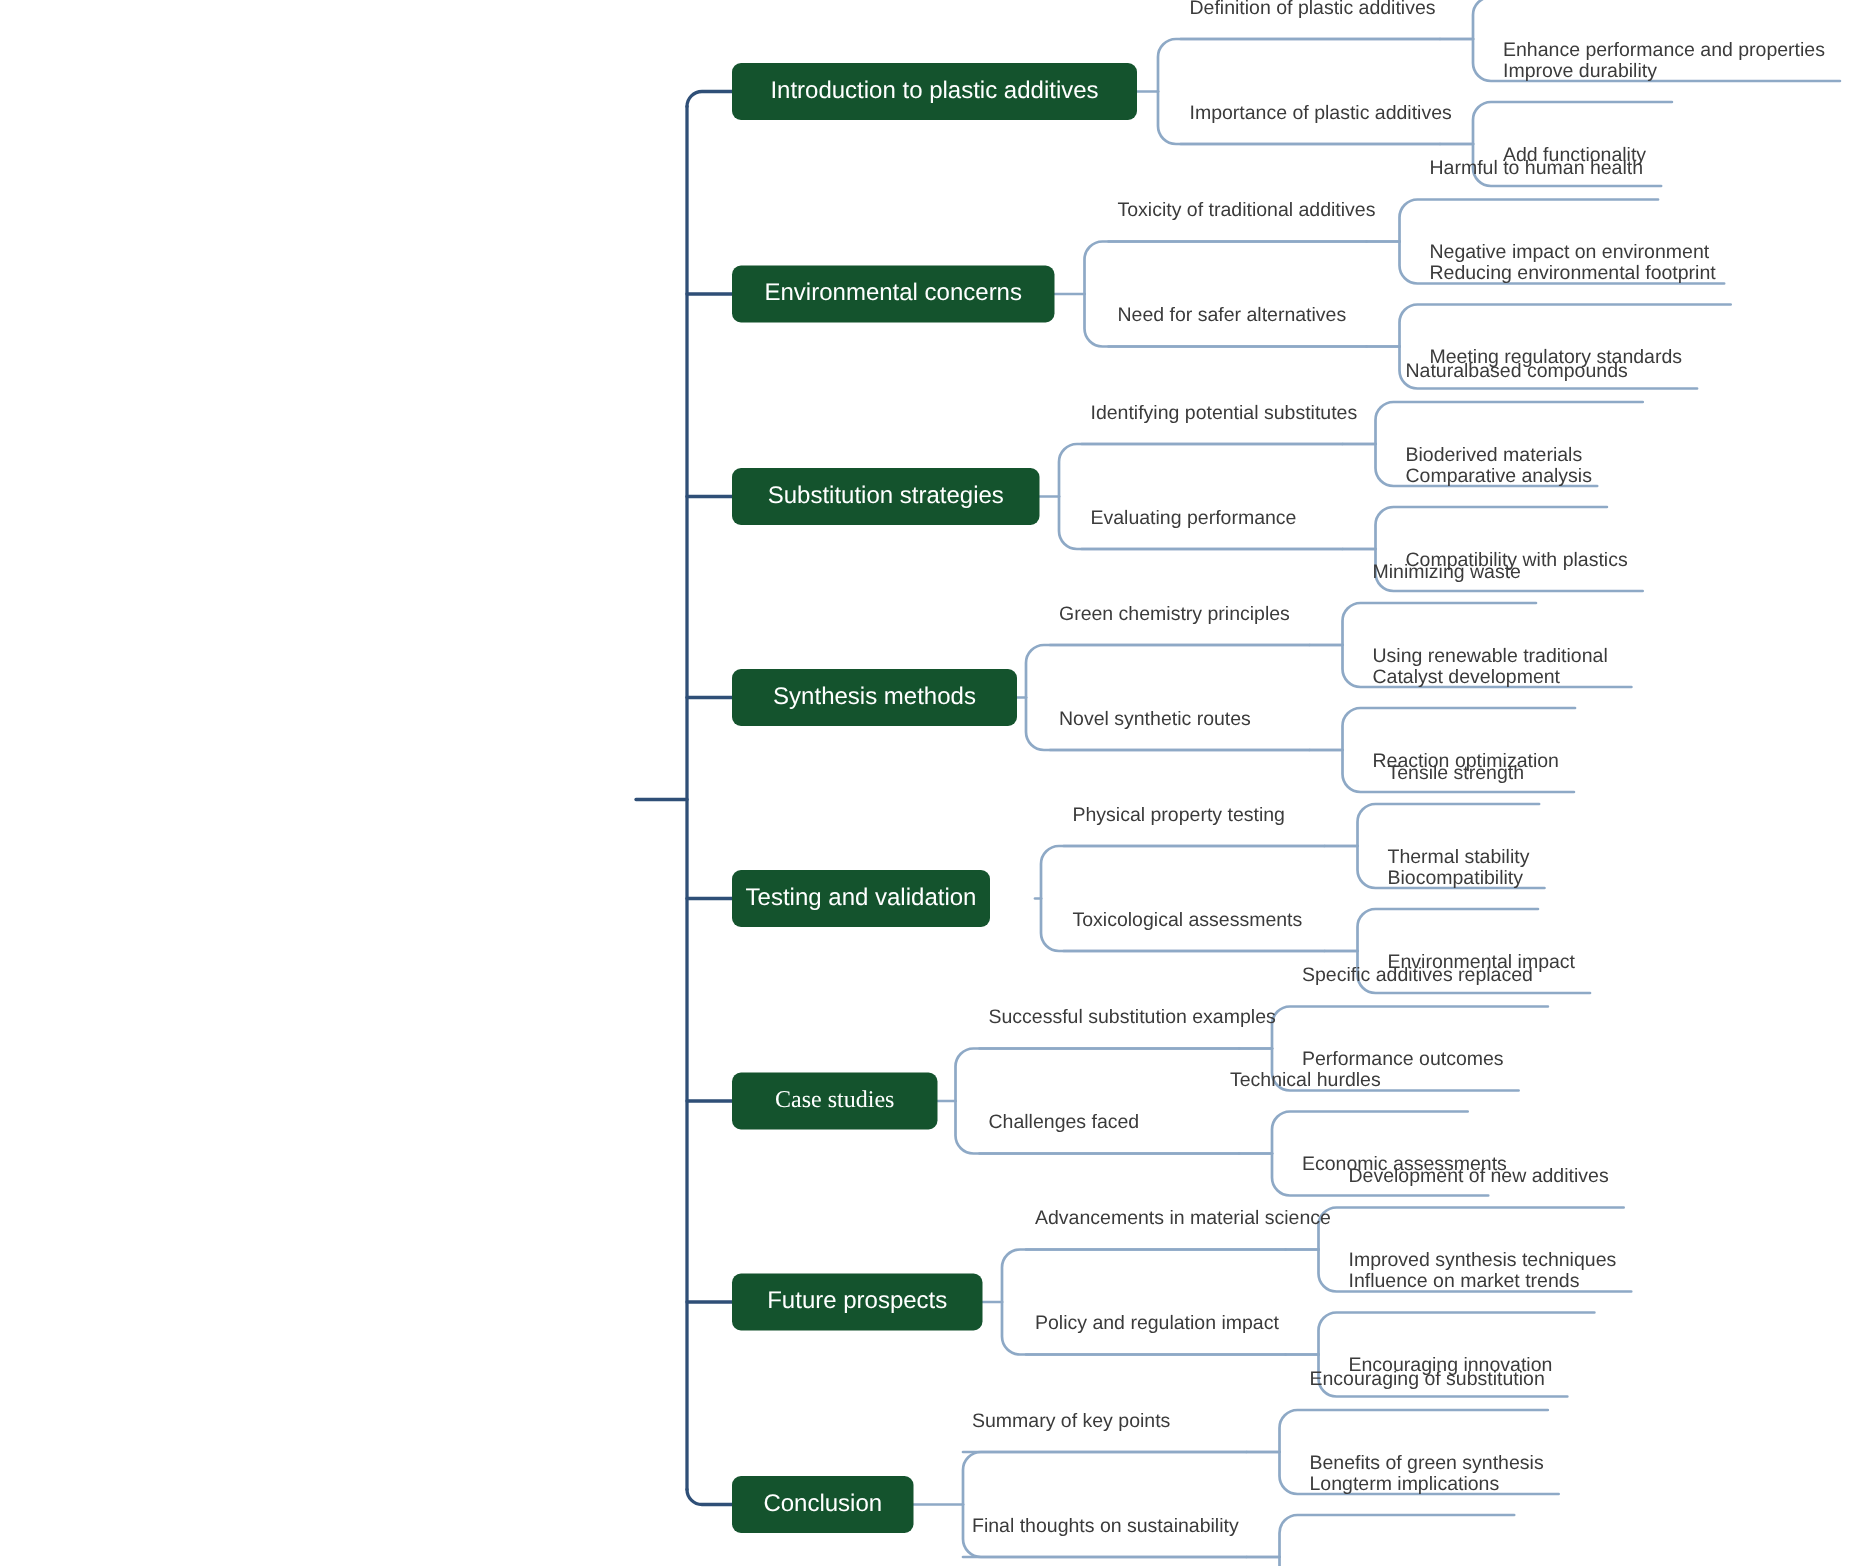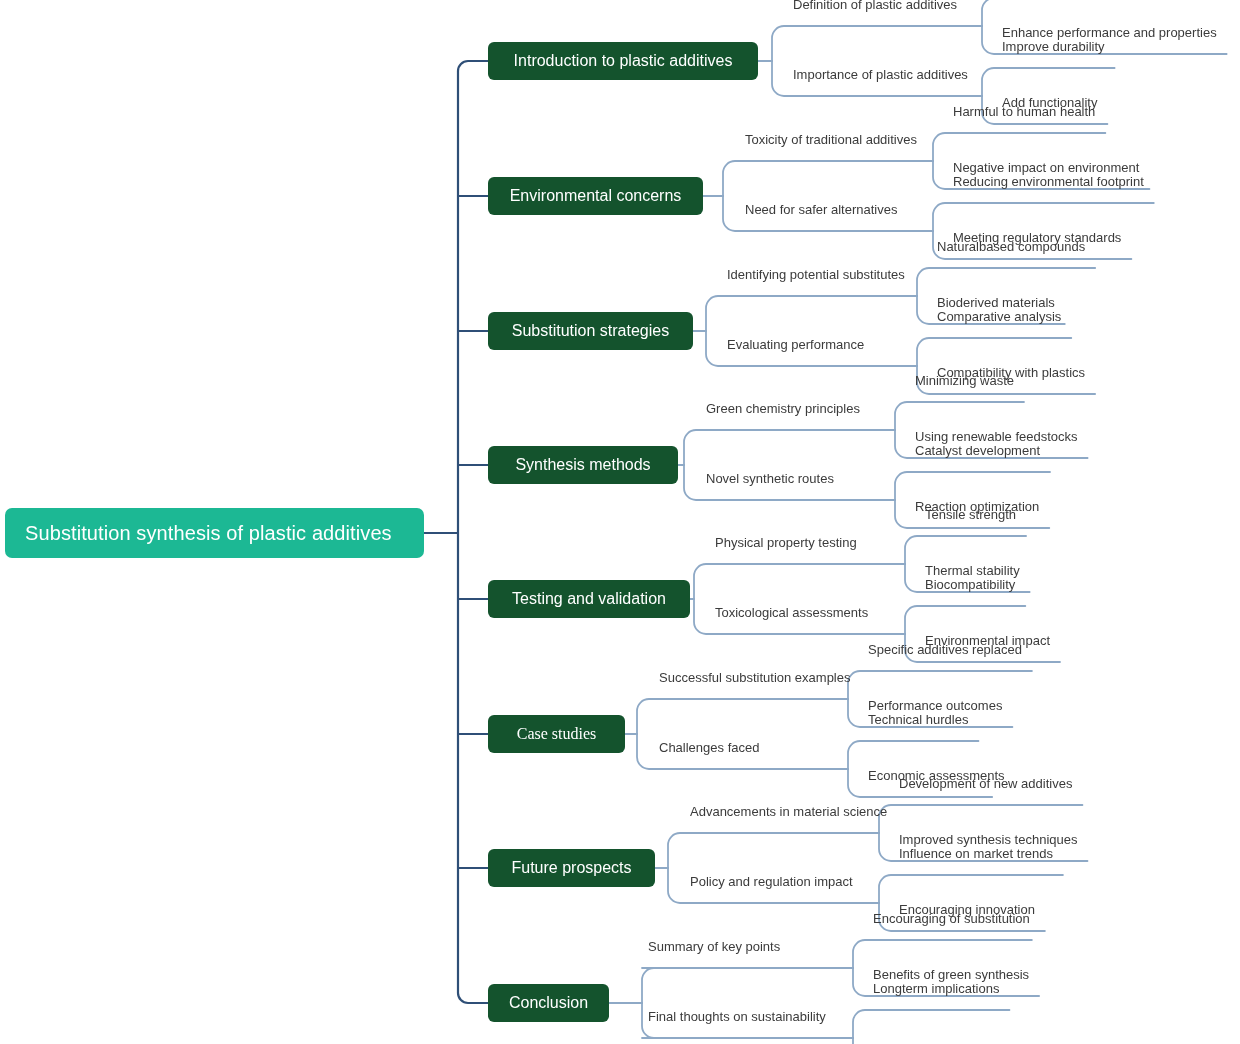--- a/index.html
+++ b/index.html
@@ -180,23 +180,20 @@
       <path d="M 831 968 H 853" fill="none" stroke="#8ea9c6" stroke-width="1.8" stroke-linecap="round"></path>
       <path d="M 853 968 V 952 A 12 12 0 0 1 865 940 H 1031.859375" fill="none" stroke="#8ea9c6" stroke-width="1.8" stroke-linecap="round"></path>
       <path d="M 853 968 V 984 A 12 12 0 0 0 865 996 H 1039.09375" fill="none" stroke="#8ea9c6" stroke-width="1.8" stroke-linecap="round"></path>
       <path d="M 831 1038 H 853" fill="none" stroke="#8ea9c6" stroke-width="1.8" stroke-linecap="round"></path>
       <path d="M 853 1038 V 1022 A 12 12 0 0 1 865 1010 H 1009.453125" fill="none" stroke="#8ea9c6" stroke-width="1.8" stroke-linecap="round"></path>
       <path d="M 853 1038 V 1054 A 12 12 0 0 0 865 1066 H 1058.625" fill="none" stroke="#8ea9c6" stroke-width="1.8" stroke-linecap="round"></path>
       <path d="M 642 968 H 831" fill="none" stroke="#8ea9c6" stroke-width="1.8" stroke-linecap="round"></path>
       <path d="M 642 1038 H 831" fill="none" stroke="#8ea9c6" stroke-width="1.8" stroke-linecap="round"></path>
     </svg>
 
-  <div class="root-node">
-    <span class="root-label">Substitution synthesis of plastic additives</span>
-  </div>
 
   <div id="nodes">
       <div class="l1-node" style="left: 488px; top: 42px; width: 270px;">
         <span class="l1-label">Introduction to plastic additives</span>
       </div>
       <div class="sub-label l2-label" style="left: 793px; top: 26px;">Definition of plastic additives</div>
       <div class="sub-label l3-label" style="left: 1002px; top: 54px;">Enhance performance and properties</div>
       <div class="sub-label l2-label" style="left: 793px; top: 96px;">Importance of plastic additives</div>
       <div class="sub-label l3-label" style="left: 1002px; top: 68px;">Improve durability</div>
       <div class="sub-label l3-label" style="left: 1002px; top: 124px;">Add functionality</div>
@@ -216,41 +213,41 @@
       <div class="sub-label l3-label" style="left: 937px; top: 268px;">Naturalbased compounds</div>
       <div class="sub-label l3-label" style="left: 937px; top: 324px;">Bioderived materials</div>
       <div class="sub-label l2-label" style="left: 727px; top: 366px;">Evaluating performance</div>
       <div class="sub-label l3-label" style="left: 937px; top: 338px;">Comparative analysis</div>
       <div class="sub-label l3-label" style="left: 937px; top: 394px;">Compatibility with plastics</div>
       <div class="l1-node" style="left: 488px; top: 446px; width: 190px;">
         <span class="l1-label">Synthesis methods</span>
       </div>
       <div class="sub-label l2-label" style="left: 706px; top: 430px;">Green chemistry principles</div>
       <div class="sub-label l3-label" style="left: 915px; top: 402px;">Minimizing waste</div>
-      <div class="sub-label l3-label" style="left: 915px; top: 458px;">Using renewable feedstocks</div>
+      <div class="sub-label l3-label" style="left: 915px; top: 458px;">Using renewable traditional</div>
       <div class="sub-label l2-label" style="left: 706px; top: 500px;">Novel synthetic routes</div>
       <div class="sub-label l3-label" style="left: 915px; top: 472px;">Catalyst development</div>
       <div class="sub-label l3-label" style="left: 915px; top: 528px;">Reaction optimization</div>
-      <div class="l1-node" style="left: 488px; top: 580px; width: 202px;">
+      <div class="l1-node" style="left: 488px; top: 580px; width: 172px;">
         <span class="l1-label">Testing and validation</span>
       </div>
       <div class="sub-label l2-label" style="left: 715px; top: 564px;">Physical property testing</div>
       <div class="sub-label l3-label" style="left: 925px; top: 536px;">Tensile strength</div>
       <div class="sub-label l3-label" style="left: 925px; top: 592px;">Thermal stability</div>
       <div class="sub-label l2-label" style="left: 715px; top: 634px;">Toxicological assessments</div>
       <div class="sub-label l3-label" style="left: 925px; top: 606px;">Biocompatibility</div>
       <div class="sub-label l3-label" style="left: 925px; top: 662px;">Environmental impact</div>
       <div class="l1-node" style="left: 488px; top: 715px; width: 137px; font-family: Liberation Serif, serif;">
         <span class="l1-label">Case studies</span>
       </div>
       <div class="sub-label l2-label" style="left: 659px; top: 699px;">Successful substitution examples</div>
       <div class="sub-label l3-label" style="left: 868px; top: 671px;">Specific additives replaced</div>
       <div class="sub-label l3-label" style="left: 868px; top: 727px;">Performance outcomes</div>
       <div class="sub-label l2-label" style="left: 659px; top: 769px;">Challenges faced</div>
-      <div class="sub-label l3-label" style="left: 868px; top: 741px; text-align: center;">Technical hurdles</div>
+      <div class="sub-label l3-label" style="left: 820px; top: 741px; text-align: center;">Technical hurdles</div>
       <div class="sub-label l3-label" style="left: 868px; top: 797px;">Economic assessments</div>
       <div class="l1-node" style="left: 488px; top: 849px; width: 167px;">
         <span class="l1-label">Future prospects</span>
       </div>
       <div class="sub-label l2-label" style="left: 690px; top: 833px;">Advancements in material science</div>
       <div class="sub-label l3-label" style="left: 899px; top: 805px;">Development of new additives</div>
       <div class="sub-label l3-label" style="left: 899px; top: 861px;">Improved synthesis techniques</div>
       <div class="sub-label l2-label" style="left: 690px; top: 903px;">Policy and regulation impact</div>
       <div class="sub-label l3-label" style="left: 899px; top: 875px;">Influence on market trends</div>
       <div class="sub-label l3-label" style="left: 899px; top: 931px;">Encouraging innovation</div>

